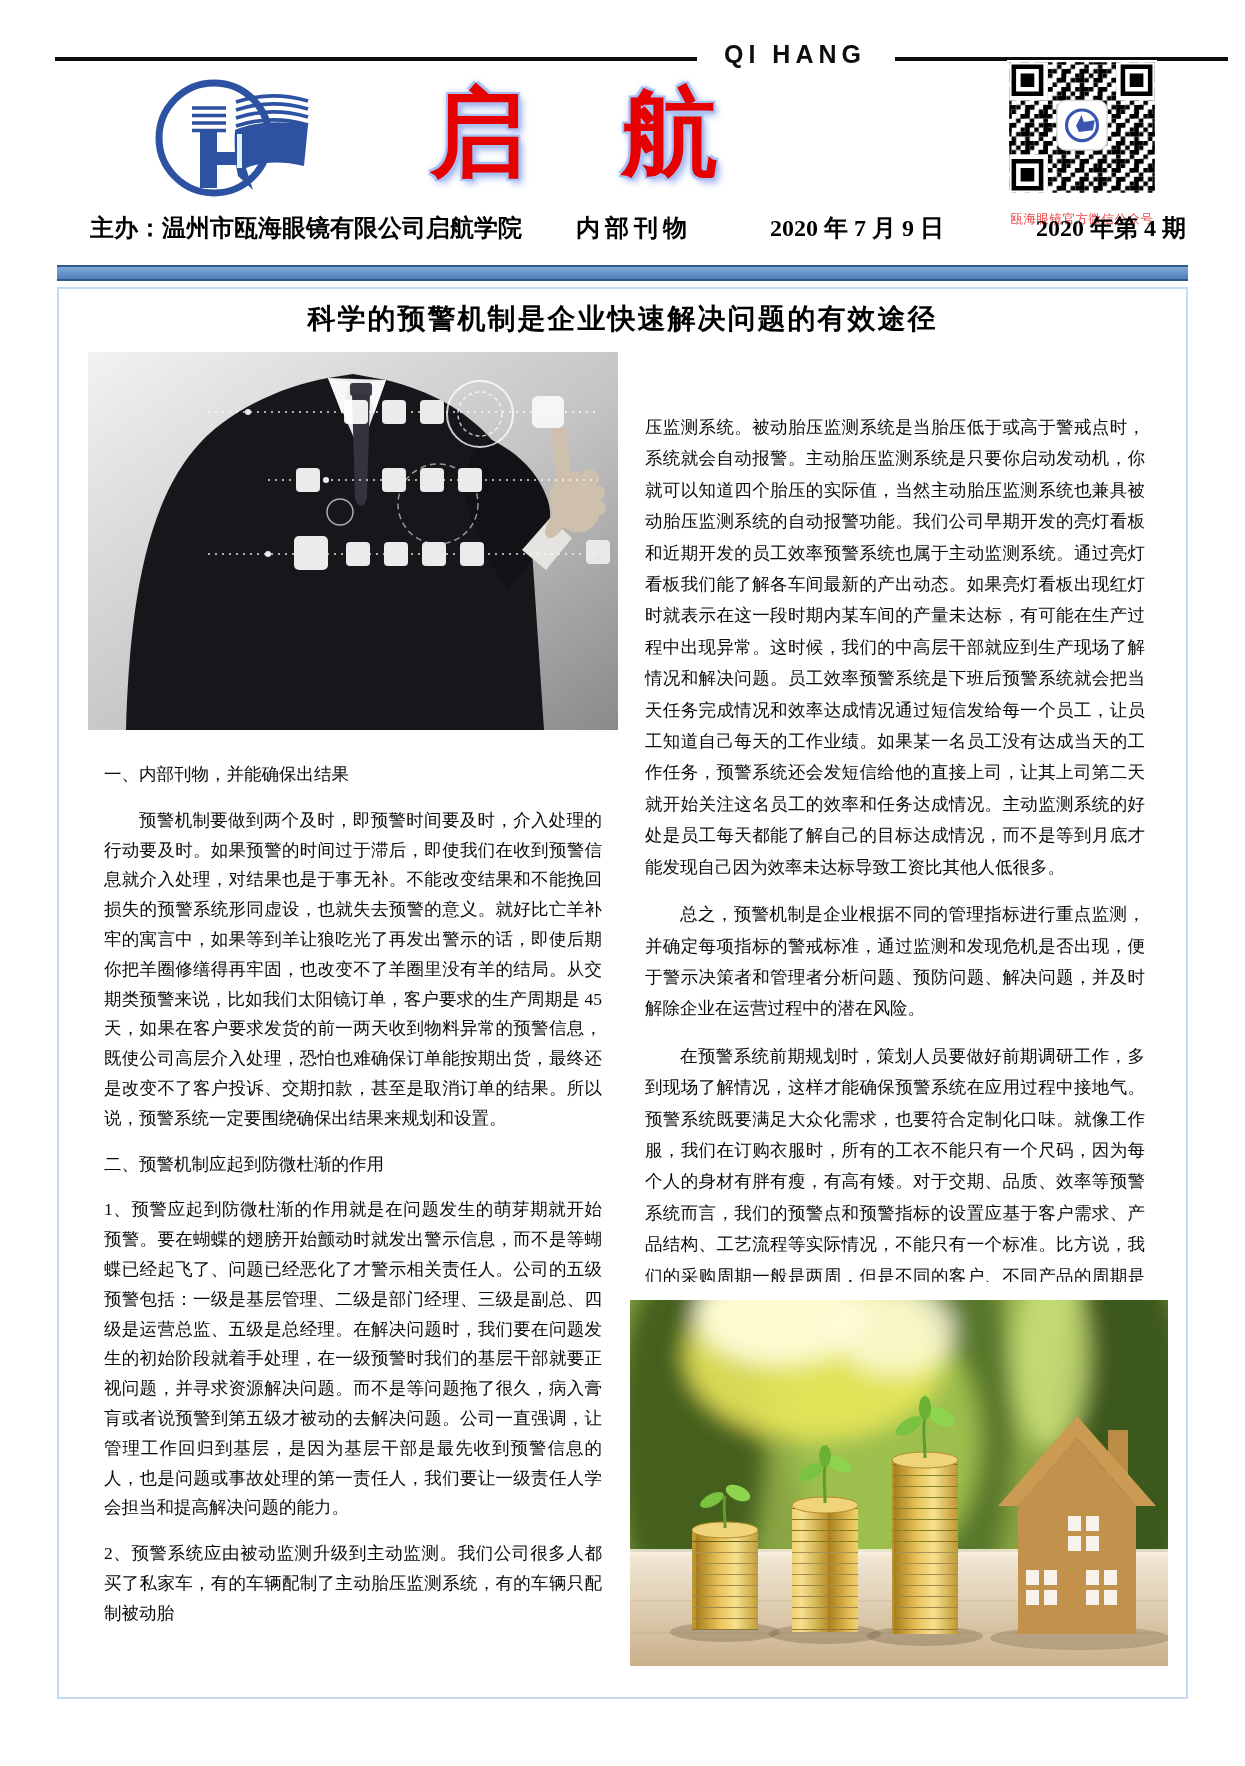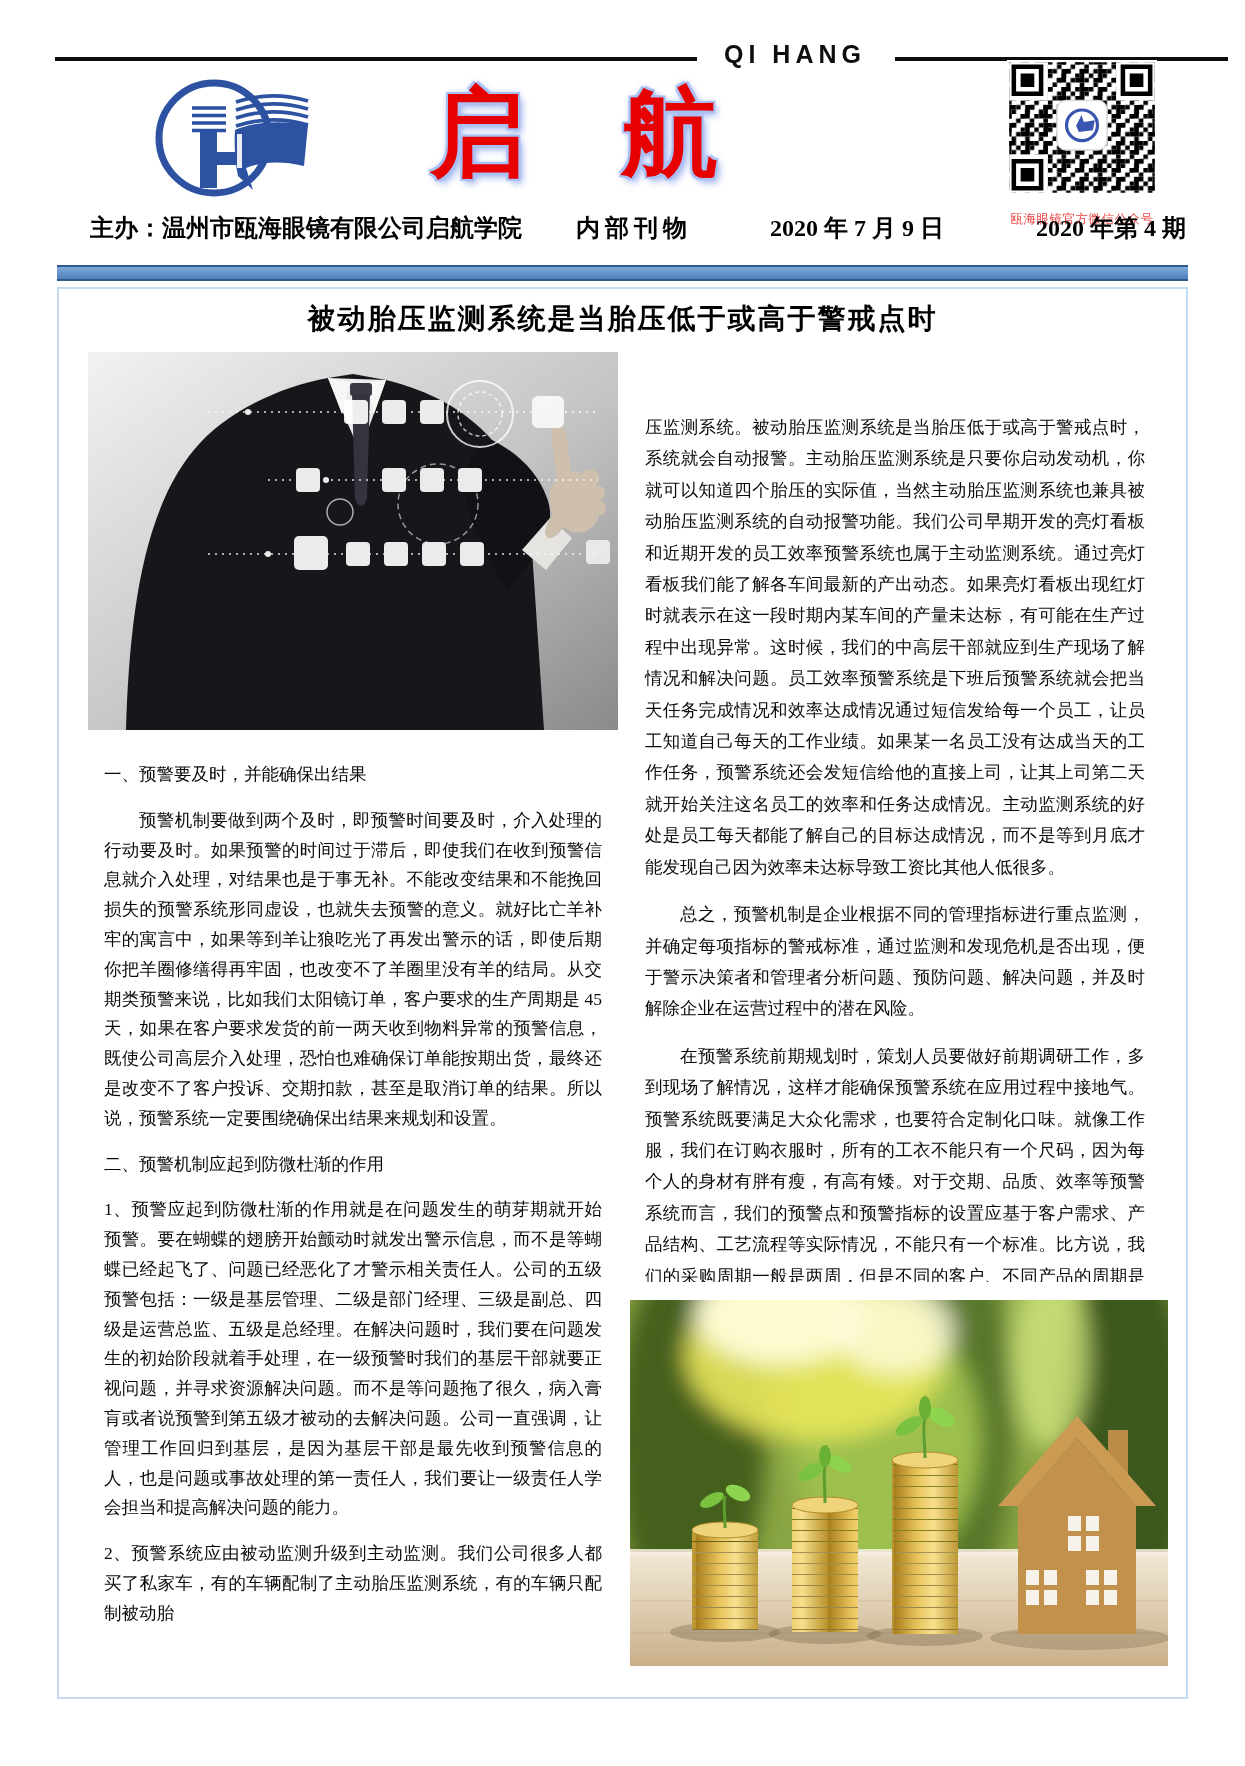--- a/index.html
+++ b/index.html
@@ -126,21 +126,21 @@
   </div>
 
   <div class="info info-org">主办：温州市瓯海眼镜有限公司启航学院</div>
   <div class="info info-pub">内部刊物</div>
   <div class="info info-date">2020 年 7 月 9 日</div>
   <div class="info info-issue">2020 年第 4 期</div>
 
   <div class="blue-bar"></div>
 
   <div class="content-box"></div>
-  <div class="article-title">被动胎压监测系统是当胎压低于或高于警戒点时</div>
+  <div class="article-title">科学的预警机制是企业快速解决问题的有效途径</div>
 
   <div class="photo photo-hero">
     <svg width="530" height="378" viewBox="0 0 530 378">
       <defs>
         <linearGradient id="bgg" x1="0" y1="0" x2="1" y2="1">
           <stop offset="0" stop-color="#f2f2f2"></stop>
             <stop offset="0.55" stop-color="#c4c4c4"></stop>
             <stop offset="1" stop-color="#8a8a8a"></stop>
         </linearGradient>
       </defs>
@@ -190,21 +190,21 @@
         <g fill="#ffffff">
           <circle cx="160" cy="60" r="3"></circle>
             <circle cx="238" cy="128" r="3"></circle>
             <circle cx="180" cy="202" r="3"></circle>
         </g>
       </g>
     </svg>
   </div>
 
   <div class="col col-left">
-    <p class="p-head">一、预警要及时，并能确保出结果</p>
+    <p class="p-head">一、内部刊物，并能确保出结果</p>
     <p class="p-indent">预警机制要做到两个及时，即预警时间要及时，介入处理的行动要及时。如果预警的时间过于滞后，即使我们在收到预警信息就介入处理，对结果也是于事无补。不能改变结果和不能挽回损失的预警系统形同虚设，也就失去预警的意义。就好比亡羊补牢的寓言中，如果等到羊让狼吃光了再发出警示的话，即使后期你把羊圈修缮得再牢固，也改变不了羊圈里没有羊的结局。从交期类预警来说，比如我们太阳镜订单，客户要求的生产周期是 45 天，如果在客户要求发货的前一两天收到物料异常的预警信息，既使公司高层介入处理，恐怕也难确保订单能按期出货，最终还是改变不了客户投诉、交期扣款，甚至是取消订单的结果。所以说，预警系统一定要围绕确保出结果来规划和设置。</p>
     <p class="p-head">二、预警机制应起到防微杜渐的作用</p>
     <p class="p-plain">1、预警应起到防微杜渐的作用就是在问题发生的萌芽期就开始预警。要在蝴蝶的翅膀开始颤动时就发出警示信息，而不是等蝴蝶已经起飞了、问题已经恶化了才警示相关责任人。公司的五级预警包括：一级是基层管理、二级是部门经理、三级是副总、四级是运营总监、五级是总经理。在解决问题时，我们要在问题发生的初始阶段就着手处理，在一级预警时我们的基层干部就要正视问题，并寻求资源解决问题。而不是等问题拖了很久，病入膏肓或者说预警到第五级才被动的去解决问题。公司一直强调，让管理工作回归到基层，是因为基层干部是最先收到预警信息的人，也是问题或事故处理的第一责任人，我们要让一级责任人学会担当和提高解决问题的能力。</p>
     <p class="p-plain">2、预警系统应由被动监测升级到主动监测。我们公司很多人都买了私家车，有的车辆配制了主动胎压监测系统，有的车辆只配制被动胎</p>
   </div>
 
   <div class="col col-right">
     <p class="p-plain">压监测系统。被动胎压监测系统是当胎压低于或高于警戒点时，系统就会自动报警。主动胎压监测系统是只要你启动发动机，你就可以知道四个胎压的实际值，当然主动胎压监测系统也兼具被动胎压监测系统的自动报警功能。我们公司早期开发的亮灯看板和近期开发的员工效率预警系统也属于主动监测系统。通过亮灯看板我们能了解各车间最新的产出动态。如果亮灯看板出现红灯时就表示在这一段时期内某车间的产量未达标，有可能在生产过程中出现异常。这时候，我们的中高层干部就应到生产现场了解情况和解决问题。员工效率预警系统是下班后预警系统就会把当天任务完成情况和效率达成情况通过短信发给每一个员工，让员工知道自己每天的工作业绩。如果某一名员工没有达成当天的工作任务，预警系统还会发短信给他的直接上司，让其上司第二天就开始关注这名员工的效率和任务达成情况。主动监测系统的好处是员工每天都能了解自己的目标达成情况，而不是等到月底才能发现自己因为效率未达标导致工资比其他人低很多。</p>
     <p class="p-indent">总之，预警机制是企业根据不同的管理指标进行重点监测，并确定每项指标的警戒标准，通过监测和发现危机是否出现，便于警示决策者和管理者分析问题、预防问题、解决问题，并及时解除企业在运营过程中的潜在风险。</p>
     <p class="p-indent">在预警系统前期规划时，策划人员要做好前期调研工作，多到现场了解情况，这样才能确保预警系统在应用过程中接地气。预警系统既要满足大众化需求，也要符合定制化口味。就像工作服，我们在订购衣服时，所有的工衣不能只有一个尺码，因为每个人的身材有胖有瘦，有高有矮。对于交期、品质、效率等预警系统而言，我们的预警点和预警指标的设置应基于客户需求、产品结构、工艺流程等实际情况，不能只有一个标准。比方说，我们的采购周期一般是两周，但是不同的客户、不同产品的周期是不一样的。如果用同一个模型去套，预警系统就不能为管理者的决策和快速反应提供参考依据。</p>

